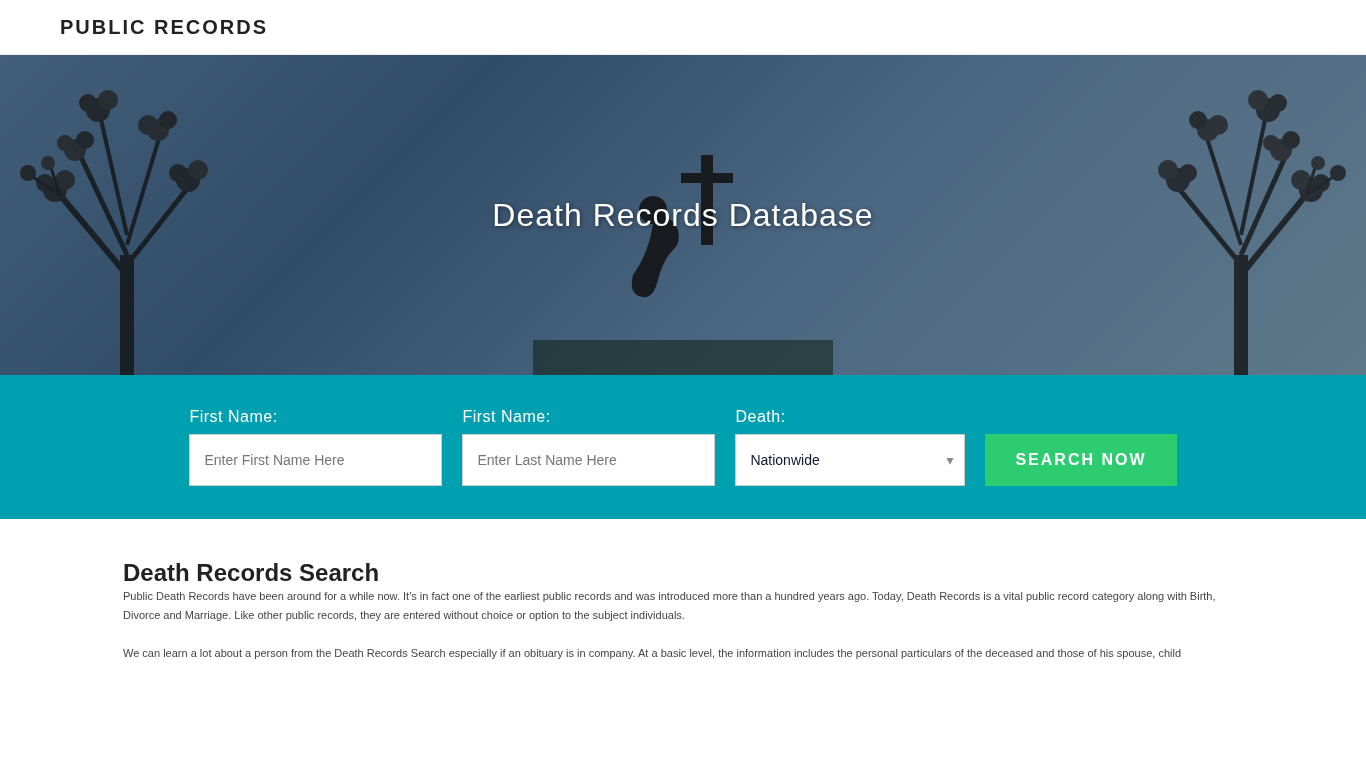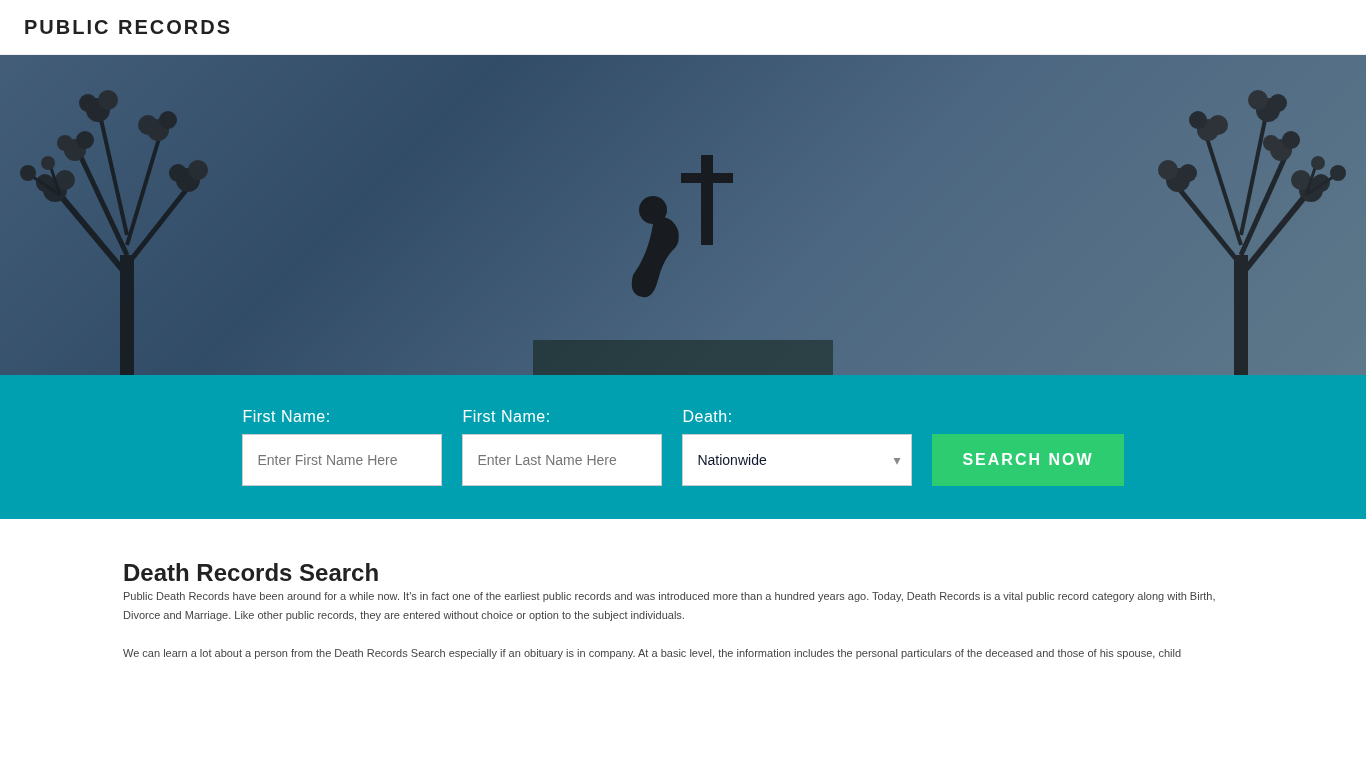--- a/index.html
+++ b/index.html
@@ -3,21 +3,21 @@
   <meta charset="utf-8">
   <style>
     * { margin: 0; padding: 0; box-sizing: border-box; }
     body { font-family: Arial, sans-serif; width: 1366px; min-height: 768px; overflow-x: hidden; background: #fff; }
 
     
     header {
       display: flex;
       align-items: center;
       justify-content: space-between;
-      padding: 0 24px;
+      padding: 0 60px;
       height: 55px;
       background: #fff;
       border-bottom: 1px solid #eee;
       position: relative;
       z-index: 10;
     }
     .site-title {
       font-size: 20px;
       font-weight: 700;
       letter-spacing: 2px;
@@ -99,21 +99,21 @@
       gap: 8px;
     }
     .search-field label {
       color: #fff;
       font-size: 16px;
       font-weight: 500;
       letter-spacing: 0.5px;
     }
     .search-field input,
     .search-field select {
-      width: 200px;
+      width: 253px;
       height: 52px;
       border: 1px solid #ccc;
       padding: 0 14px;
       font-size: 14px;
       color: #0f172a;
       background: #fff;
       outline: none;
     }
     .search-field select {
       color: #0f172a;
@@ -247,20 +247,23 @@
 
     <rect x="168" y="100" width="12" height="90" fill="#111"></rect>
     <rect x="148" y="118" width="52" height="10" fill="#111"></rect>
 
     <ellipse cx="120" cy="155" rx="14" ry="14" fill="#111"></ellipse>
     <path d="M120 169 Q115 200 100 220 Q95 240 110 242 Q120 244 125 225 Q130 205 140 195 Q148 188 145 175 Q140 163 130 162 Z" fill="#111"></path>
 
     <rect x="0" y="285" width="300" height="35" fill="#0a1a0a" opacity="0.6"></rect>
   </svg>
 
+  <div class="hero-content">
+    <h1 class="hero-title">Death Records Database</h1>
+  </div>
 </section>
 
 <section class="search-section">
   <div class="search-field">
     <label>First Name:</label>
     <input type="text" id="first-name-input" placeholder="Enter First Name Here" style="">
   </div>
   <div class="search-field">
     <label>First Name:</label>
     <input type="text" id="last-name-input" placeholder="Enter Last Name Here" style="">

